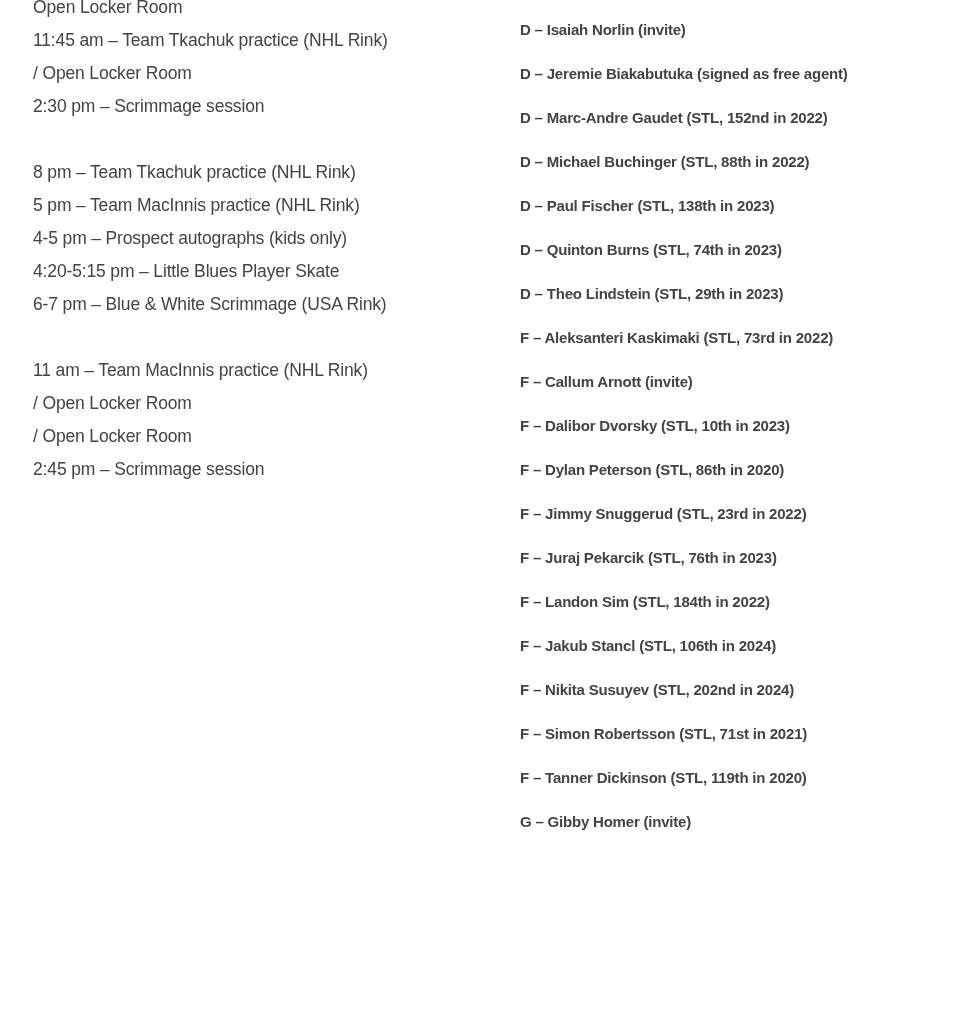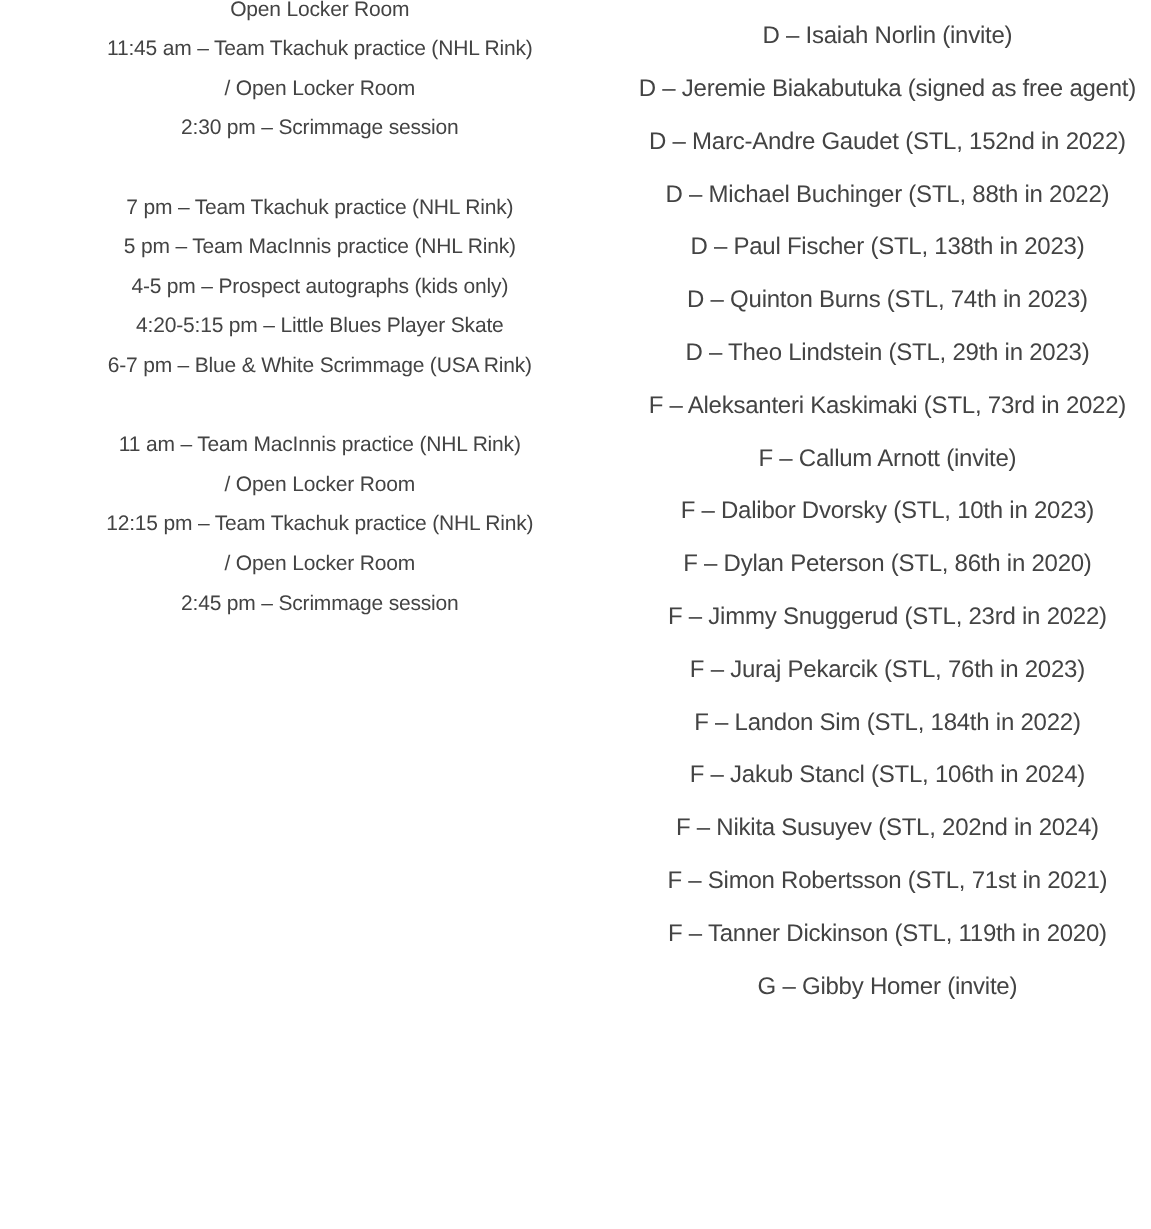--- a/index.html
+++ b/index.html
@@ -16,21 +16,20 @@
     font-family: "Liberation Sans", sans-serif;
     color: #3c3c3c;
     -webkit-font-smoothing: antialiased;
   }
 
   .page {
     position: absolute;
     inset: 0;
     display: flex;
     align-items: flex-start;
-    text-align: center;
   }
 
   
   .col-schedule {
     width: 500px;
     flex: 0 0 500px;
     padding-left: 33px;
     box-sizing: border-box;
     
     margin-top: -9px;
@@ -65,52 +64,51 @@
   .col-roster {
     width: 459px;
     flex: 0 0 459px;
     padding-left: 20px;
     box-sizing: border-box;
     
     margin-top: -36px;
   }
 
   .roster-line {
-    font-size: 20px;
-    font-weight: normal;
+    font-size: 15px;
+    font-weight: bold;
     line-height: 44px;
     height: 44px;
     color: #434343;
     white-space: nowrap;
     letter-spacing: -0.2px;
   }
 </style>
 </head>
 <body>
 
 <div class="page">
 
   <div class="col-schedule" id="schedule-column">
       <div class="day-block">
         <div class="sched-line">Open Locker Room</div>
         <div class="sched-line">11:45 am – Team Tkachuk practice (NHL Rink)</div>
         <div class="sched-line">/ Open Locker Room</div>
         <div class="sched-line">2:30 pm – Scrimmage session</div>
       </div>
       <div class="day-block">
-        <div class="sched-line">7 pm – Team Tkachuk practice (NHL Rink)</div>
+        <div class="sched-line">8 pm – Team Tkachuk practice (NHL Rink)</div>
         <div class="sched-line">5 pm – Team MacInnis practice (NHL Rink)</div>
         <div class="sched-line">4-5 pm – Prospect autographs (kids only)</div>
         <div class="sched-line">4:20-5:15 pm – Little Blues Player Skate</div>
         <div class="sched-line">6-7 pm – Blue &amp; White Scrimmage (USA Rink)</div>
       </div>
       <div class="day-block">
         <div class="sched-line">11 am – Team MacInnis practice (NHL Rink)</div>
         <div class="sched-line">/ Open Locker Room</div>
-        <div class="sched-line">12:15 pm – Team Tkachuk practice (NHL Rink)</div>
         <div class="sched-line">/ Open Locker Room</div>
         <div class="sched-line">2:45 pm – Scrimmage session</div>
       </div>
     </div>
 
   <div class="col-roster" id="roster-column">
       <div class="roster-line"></div>
       <div class="roster-line">D – Isaiah Norlin (invite)</div>
       <div class="roster-line">D – Jeremie Biakabutuka (signed as free agent)</div>
       <div class="roster-line">D – Marc-Andre Gaudet (STL, 152nd in 2022)</div>

